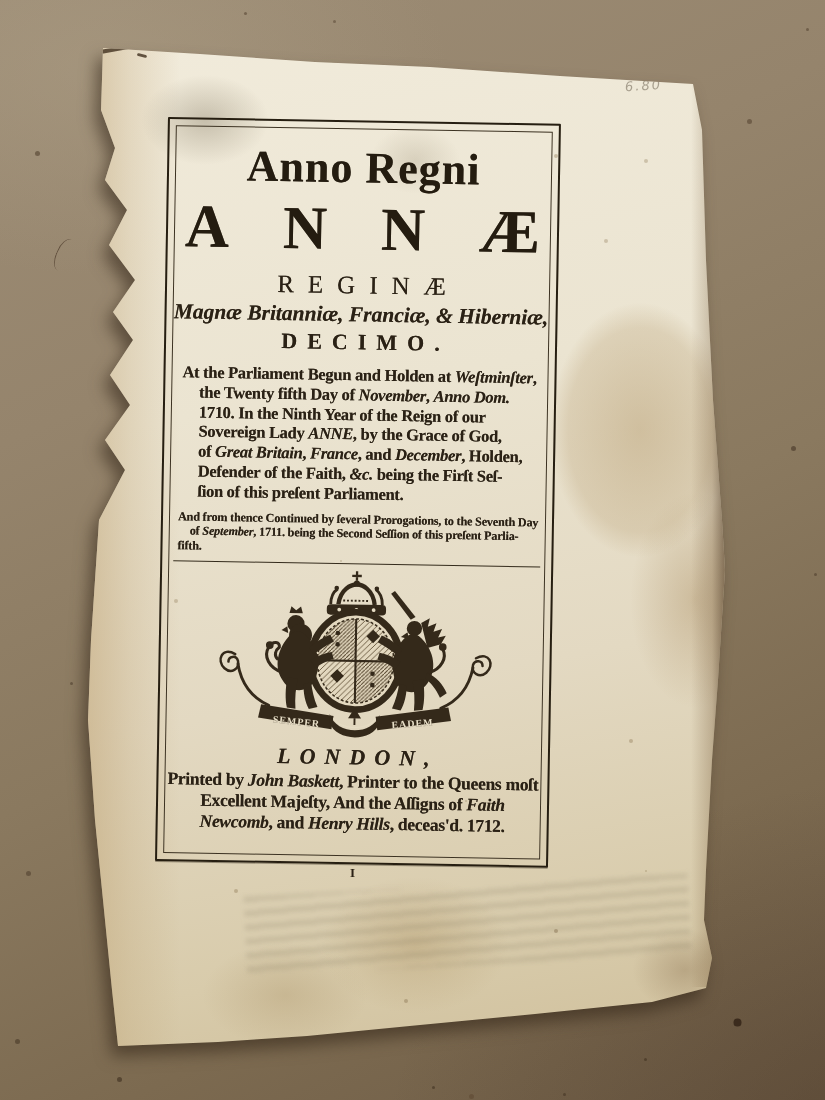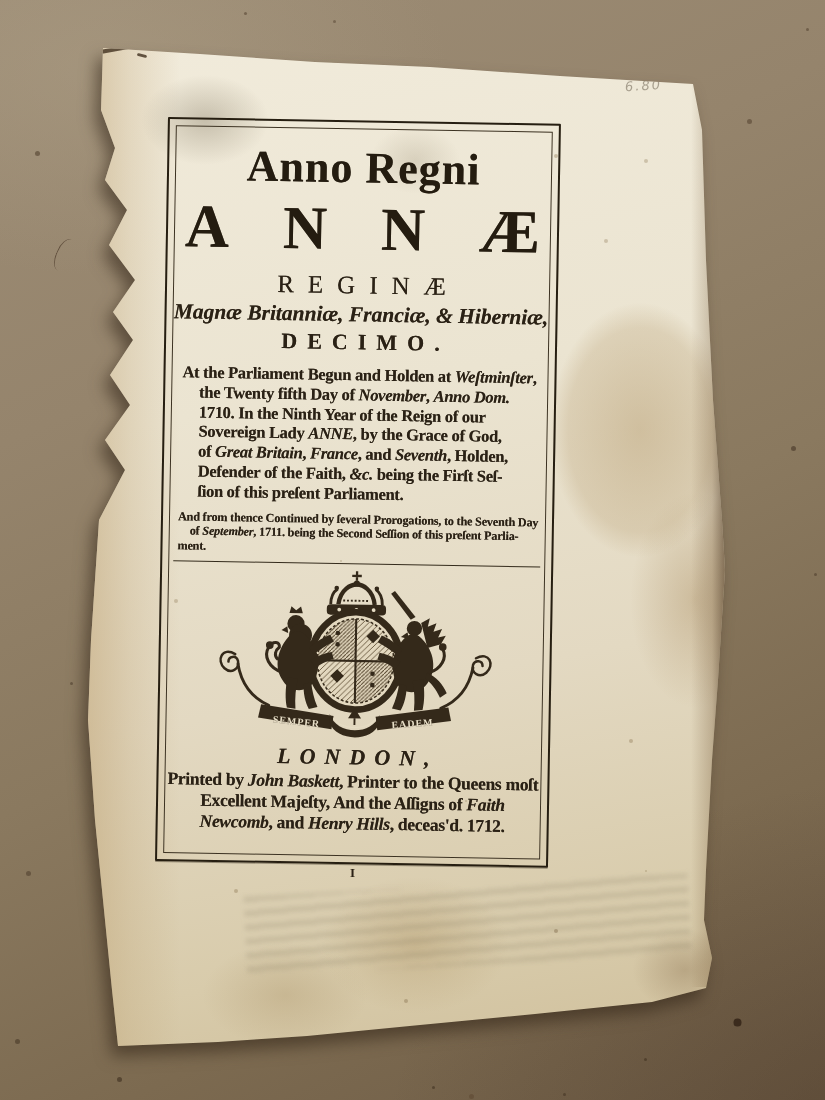--- a/index.html
+++ b/index.html
@@ -147,29 +147,29 @@
 
           <div class="t-magnae">Magnæ Britanniæ, Franciæ, &amp; Hiberniæ,</div>
 
           <div class="t-decimo">DECIMO.</div>
 
           <div class="preamble">
             <div class="line"><span>At the Parliament Begun and Holden at </span><span class="it">Weſtminſter</span><span>,</span></div>
             <div class="line ind"><span>the Twenty fifth Day of </span><span class="it">November</span><span>, </span><span class="it">Anno Dom.</span></div>
             <div class="line ind"><span>1710.  In the Ninth Year of the Reign of our</span></div>
             <div class="line ind"><span>Sovereign Lady </span><span class="it">ANNE</span><span>, by the Grace of God,</span></div>
-            <div class="line ind"><span>of </span><span class="it">Great Britain</span><span>, </span><span class="it">France</span><span>, and </span><span class="it">Seventh</span><span>, Holden,</span></div>
+            <div class="line ind"><span>of </span><span class="it">Great Britain</span><span>, </span><span class="it">France</span><span>, and </span><span class="it">December</span><span>, Holden,</span></div>
             <div class="line ind"><span>Defender of the Faith, </span><span class="it">&amp;c.</span><span> being the Firſt Seſ-</span></div>
             <div class="line ind"><span>ſion of this preſent Parliament.</span></div>
           </div>
 
           <div class="proro">
             <div class="line"><span>And from thence Continued by ſeveral Prorogations, to the Seventh Day</span></div>
             <div class="line ind"><span>of </span><span class="it">September</span><span>, 1711. being the Second Seſſion of this preſent Parlia-</span></div>
-            <div class="line"><span>ment.</span></div>
+            <div class="line"><span>fifth.</span></div>
           </div>
 
           <hr class="rule">
 
           <div class="arms-box">
             <svg viewBox="0 0 300 180" width="300" height="172">
               <defs>
                 <pattern id="h1" width="4" height="4" patternUnits="userSpaceOnUse">
                   <path d="M0,4 L4,0" stroke="#4f4028" stroke-width="1.1"></path>
                 </pattern>

